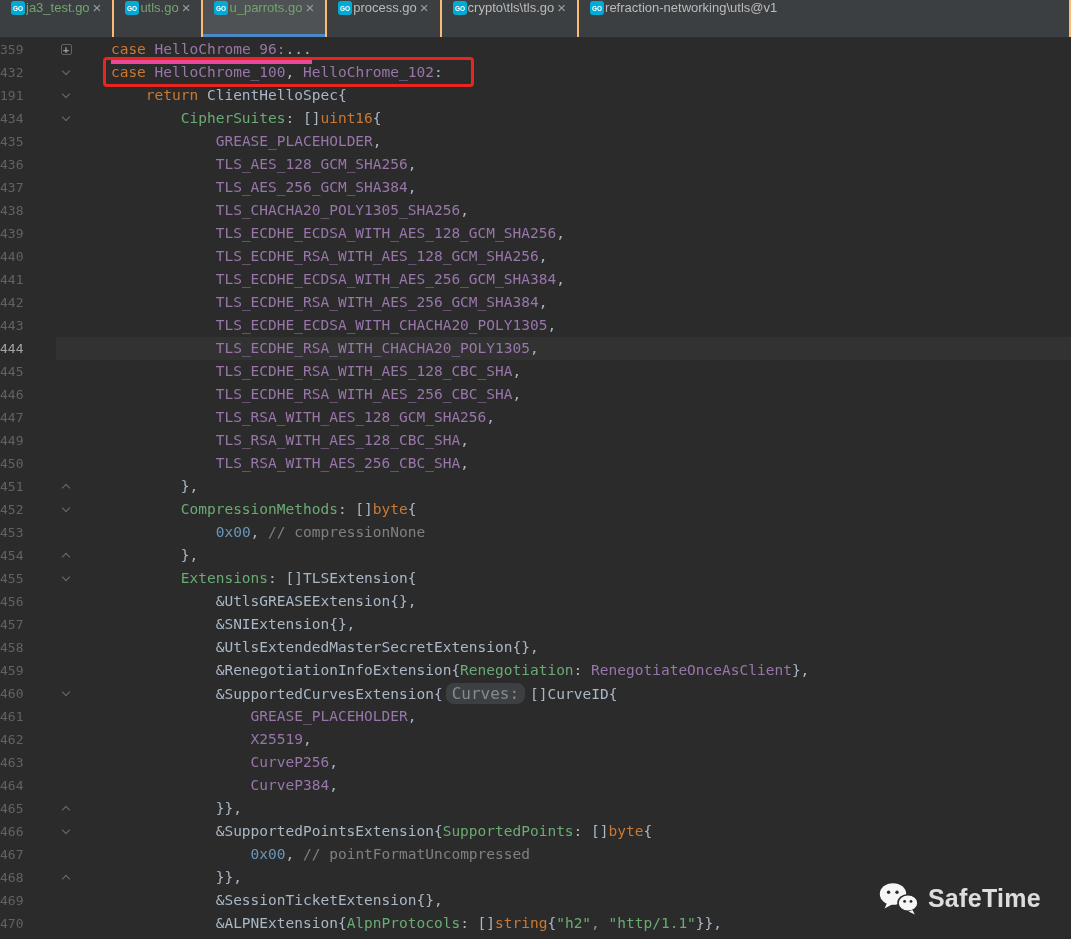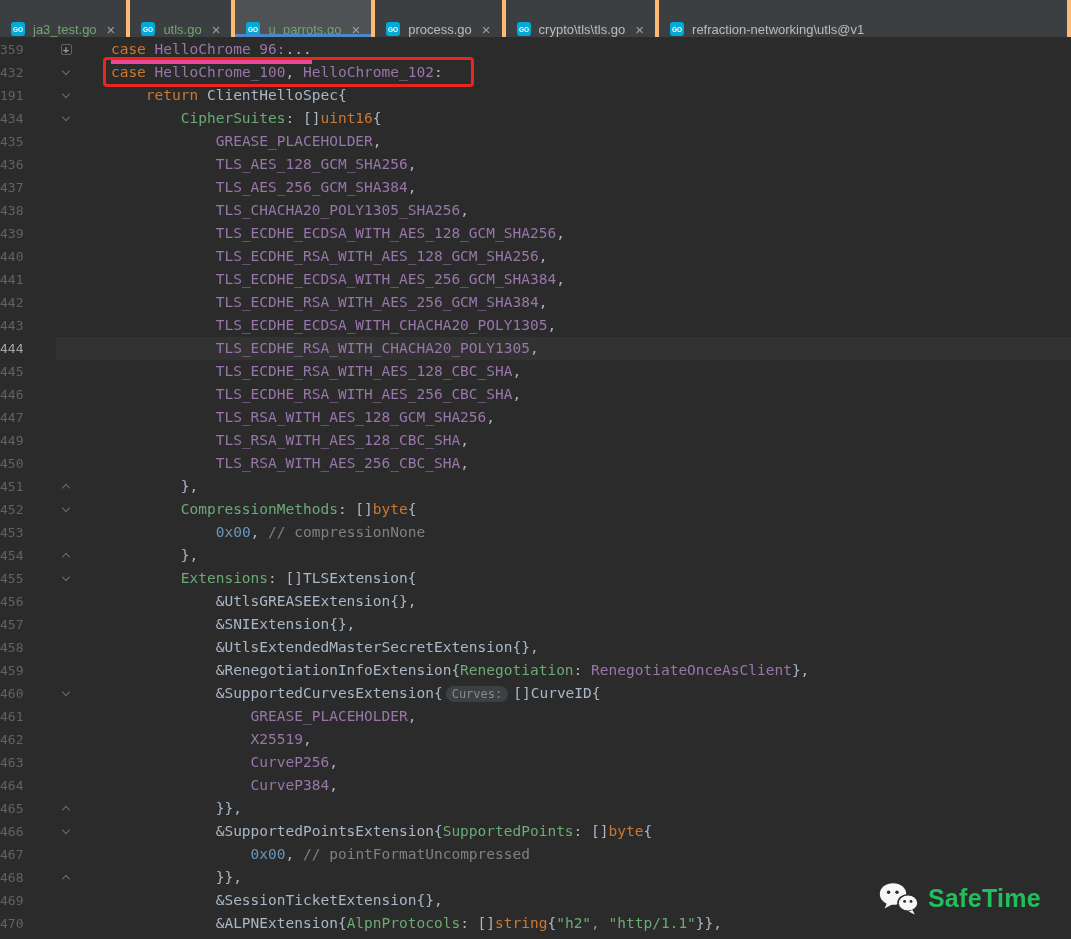--- a/index.html
+++ b/index.html
@@ -9,21 +9,21 @@
     --numlit:#6897bb; --cmt:#808080; --str:#6aab73;
     --hintBg:#3d4043; --hintText:#868a8d; --annotation:#e8261f; --goIcon:#00acd7;
   }
   *{margin:0;padding:0;box-sizing:border-box}
   html,body{width:1071px;height:939px;overflow:hidden;background:var(--bg)}
   .app{position:relative;width:1071px;height:939px;background:var(--bg)}
 
   
   .tab-bar{position:absolute;top:0;left:0;right:0;height:38px;background:var(--tabBar);
     display:flex;align-items:stretch;overflow:hidden;border-bottom:1px solid #2a2c2e}
-  .tab{display:flex;align-items:flex-end;gap:7px;padding:0 11px 0 10px;border-right:4px solid #fdba74;
+  .tab{display:flex;align-items:flex-start;padding:0 11px 0 10px;border-right:2px solid #fdba74;
     color:var(--tabText);font:13px "Liberation Sans","DejaVu Sans",sans-serif;position:relative;cursor:default;white-space:nowrap}
   .tab.active{background:var(--tabActiveBg)}
   .tab.active::after{content:"";position:absolute;left:0;right:0;bottom:0;height:3px;background:var(--tabUnderline)}
   .tab .label{overflow:hidden;text-overflow:clip}
   .tab .label.green{color:var(--tabGreen)}
   .tab .close{color:#9da0a3;font-size:15px;line-height:1;margin-left:3px}
   .tab:last-child{flex:1;min-width:0}
   .ficon{flex:none}
 
   
@@ -40,29 +40,29 @@
   .plusbox{display:inline-block;width:11px;height:11px;border:1px solid #606366;border-radius:2px;
     color:#9da0a3;font:bold 10px/9px "DejaVu Sans Mono",monospace;text-align:center;background:var(--bg)}
   .chev{display:inline-block;width:6px;height:6px;border-right:1.6px solid #6a6d6f;border-bottom:1.6px solid #6a6d6f}
   .chev.down{transform:rotate(45deg);margin-top:-3px}
   .chev.up{transform:rotate(-135deg);margin-top:3px}
 
   .tok-kw{color:var(--kw)} .tok-const{color:var(--const)} .tok-field{color:var(--field)}
   .tok-type{color:var(--type)} .tok-plain{color:var(--plain)} .tok-num{color:var(--numlit)}
   .tok-cmt{color:var(--cmt)} .tok-str{color:var(--str)}
   .tok-hint{background:var(--hintBg);color:var(--hintText);border-radius:8px;padding:1px 6px;
-    margin:0 5px 0 3px;font-size:12px}
+    margin:0 5px 0 3px;font-size:16px}
 
   
   .annotation{position:absolute;left:103px;top:19px;width:371px;height:30px;border:3px solid var(--annotation);
     border-radius:4px;pointer-events:none;z-index:5}
 
   
   .watermark{position:absolute;right:30px;bottom:24px;display:flex;align-items:center;gap:9px;opacity:.96;z-index:6}
-  .wm-label{color:#22c55e;font:600 25px "Liberation Sans","DejaVu Sans",sans-serif;letter-spacing:.3px}
+  .wm-label{color:#e5e5e5;font:600 25px "Liberation Sans","DejaVu Sans",sans-serif;letter-spacing:.3px}
 </style>
 </head>
 <body>
 
 <div class="app">
 
   <div class="tab-bar">
       <div class="tab">
         <svg class="ficon" width="16" height="16" viewBox="0 0 16 16">
           <rect x="1" y="1" width="14" height="14" rx="3" fill="var(--goIcon)"></rect>

